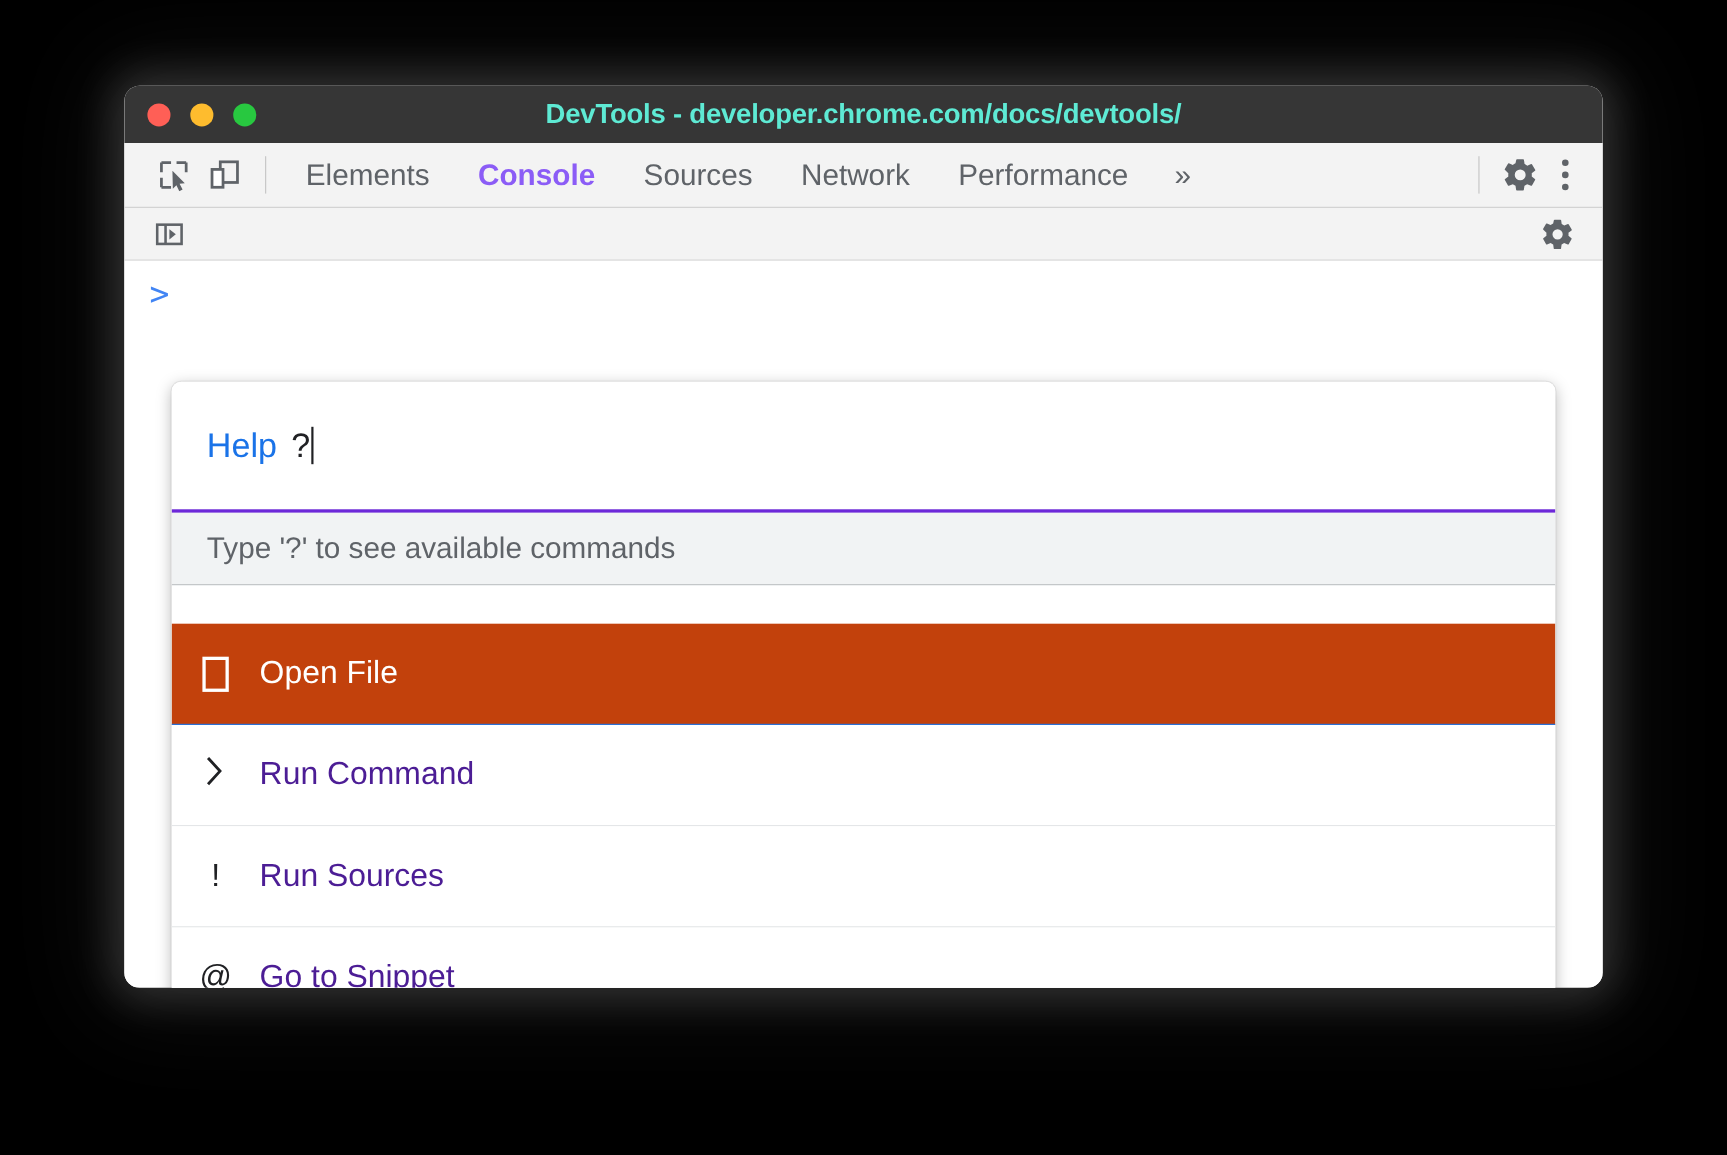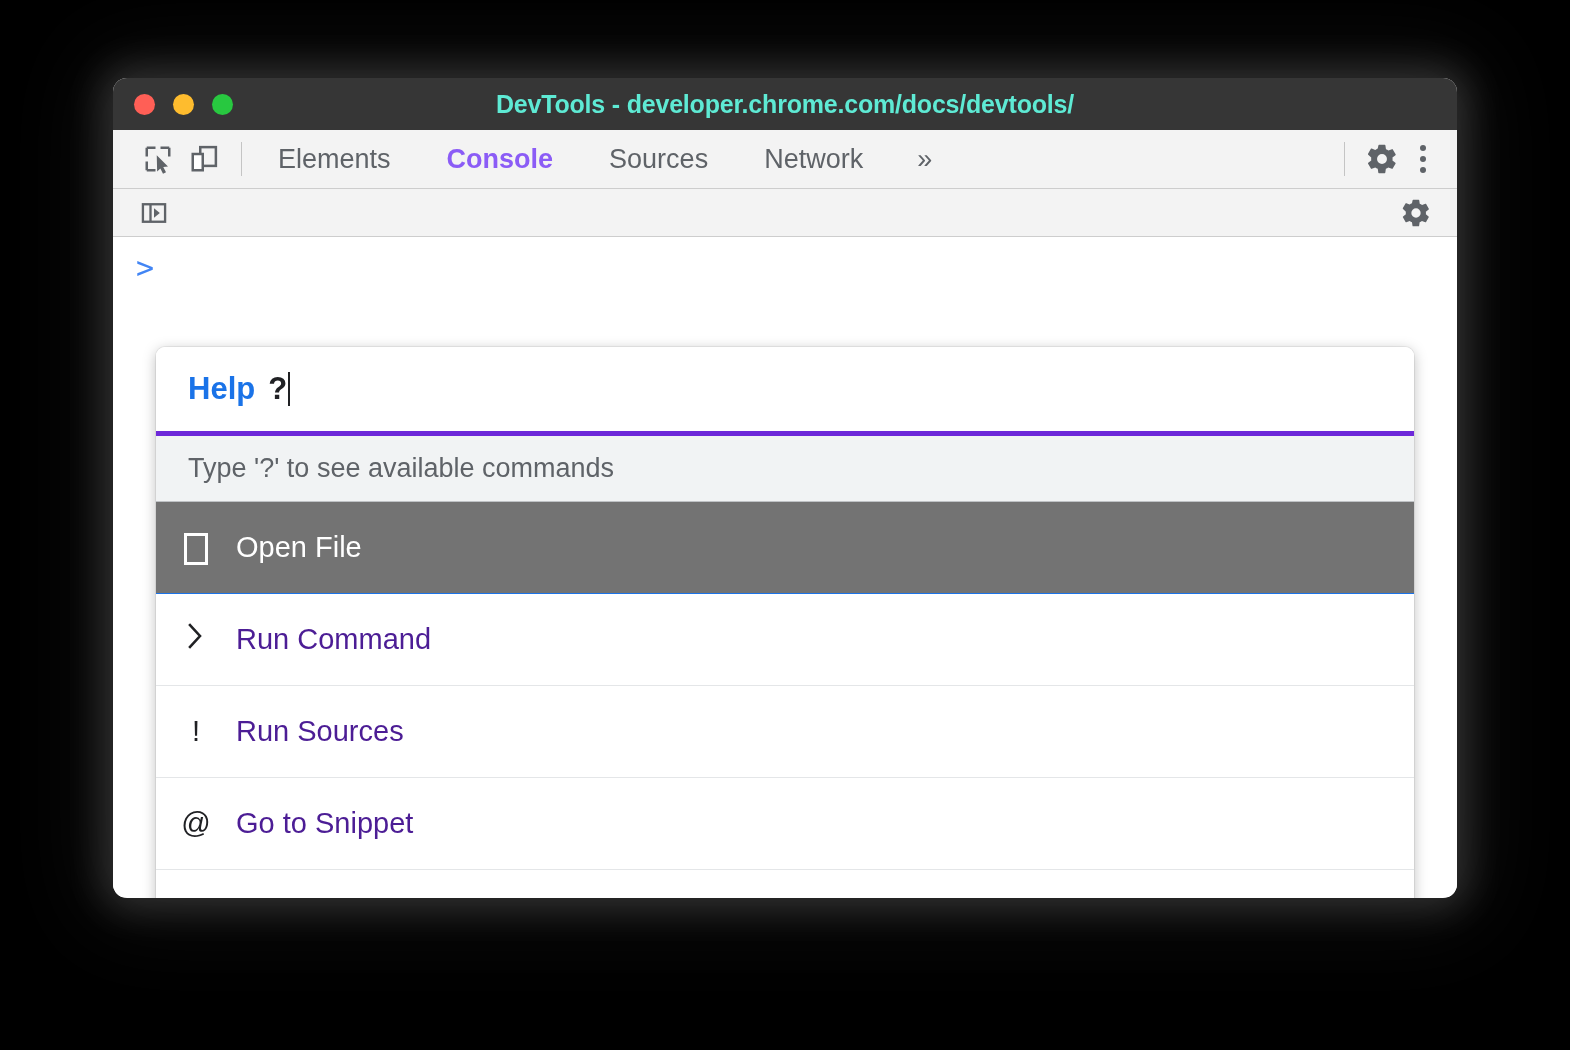--- a/index.html
+++ b/index.html
@@ -84,21 +84,21 @@
   }
   .tb-sep {
     width: 1px;
     height: 34px;
     background: #c4c4c4;
     margin: 0 14px;
     flex: none;
   }
   .tabs {
     display: flex;
-    gap: 12px;
+    gap: 0;
   }
   .tab {
     font-size: 27px;
     color: #5f6368;
     padding: 0 22px;
     line-height: 44px;
     white-space: nowrap;
   }
   .tab.active {
     color: #8b5cf6;
@@ -163,67 +163,67 @@
     position: absolute;
     left: 43px;
     top: 110px;
     width: 1258px;
     border-radius: 9px;
     background: #ffffff;
     box-shadow: 0 3px 14px rgba(0,0,0,0.26), 0 0 0 1px rgba(0,0,0,0.06);
     overflow: hidden;
   }
   .cmd-input-row {
-    height: 84px;
+    height: 116px;
     display: flex;
     align-items: center;
     padding-left: 32px;
     background: #ffffff;
-    font-weight: bold;
   }
   .cmd-prefix {
     color: #1a73e8;
     font-size: 31px;
     margin-right: 13px;
   }
   .cmd-query {
     color: #202124;
     font-size: 31px;
   }
   .cmd-caret {
     display: inline-block;
     width: 2px;
     height: 34px;
     background: #202124;
     margin-left: 1px;
     vertical-align: -6px;
   }
   .cmd-hint {
     background: #f1f3f4;
-    border-top: 5px solid #6d28d9;
+    border-top: 3px solid #6d28d9;
     border-bottom: 1px solid #bfc2c5;
     height: 65px;
     display: flex;
     align-items: center;
     padding-left: 32px;
     color: #5f6368;
     font-size: 27px;
   }
   .cmd-list { background: #ffffff; }
   .cmd-item {
     height: 92px;
     display: flex;
     align-items: center;
     border-bottom: 1px solid #e4e6e8;
     box-sizing: border-box;
   }
   .cmd-item:last-child { border-bottom: none; }
   .cmd-item.selected {
-    background: #737373;
+    background: #c2410c;
     border-bottom-color: #1a73e8;
+    margin-top: 35px;
   }
   .cmd-item-glyph {
     width: 80px;
     text-align: center;
     font-size: 29px;
     color: #202124;
     flex: none;
   }
   .cmd-item.selected .cmd-item-glyph { color: #ffffff; }
   .glyph-box {
@@ -270,20 +270,21 @@
       </svg>
     </div>
 
     <div class="tb-sep"></div>
 
     <div class="tabs">
       <div class="tab">Elements</div>
       <div class="tab active">Console</div>
       <div class="tab">Sources</div>
       <div class="tab">Network</div>
+      <div class="tab">Performance</div>
       <div class="overflow-btn">»</div>
     </div>
 
     <div class="toolbar-right">
       <div class="tb-sep"></div>
       <div class="tool-icon-btn">
         <svg width="34" height="34" viewBox="0 0 24 24">
           <path fill="#5f6368" d="M19.4 13c.04-.33.06-.66.06-1s-.02-.67-.07-1l2.11-1.63a.5.5 0 0 0 .12-.64l-2-3.46a.5.5 0 0 0-.6-.22l-2.49 1a7.3 7.3 0 0 0-1.73-1l-.38-2.65a.49.49 0 0 0-.49-.4h-4a.49.49 0 0 0-.48.42L8.97 4.6c-.63.26-1.2.6-1.73 1l-2.49-1a.49.49 0 0 0-.6.22l-2 3.46a.49.49 0 0 0 .12.64L4.4 11a8.1 8.1 0 0 0 0 2l-2.11 1.63a.5.5 0 0 0-.12.64l2 3.46c.12.22.39.3.6.22l2.49-1c.52.4 1.08.73 1.73 1l.38 2.65c.03.24.24.42.49.42h4c.25 0 .46-.18.49-.42l.38-2.65c.63-.26 1.2-.6 1.72-1l2.5 1c.22.08.49 0 .6-.22l2-3.46a.5.5 0 0 0-.12-.64L19.4 13zM12 15.5A3.5 3.5 0 1 1 12 8.5a3.5 3.5 0 0 1 0 7z"></path>
         </svg>
       </div>

